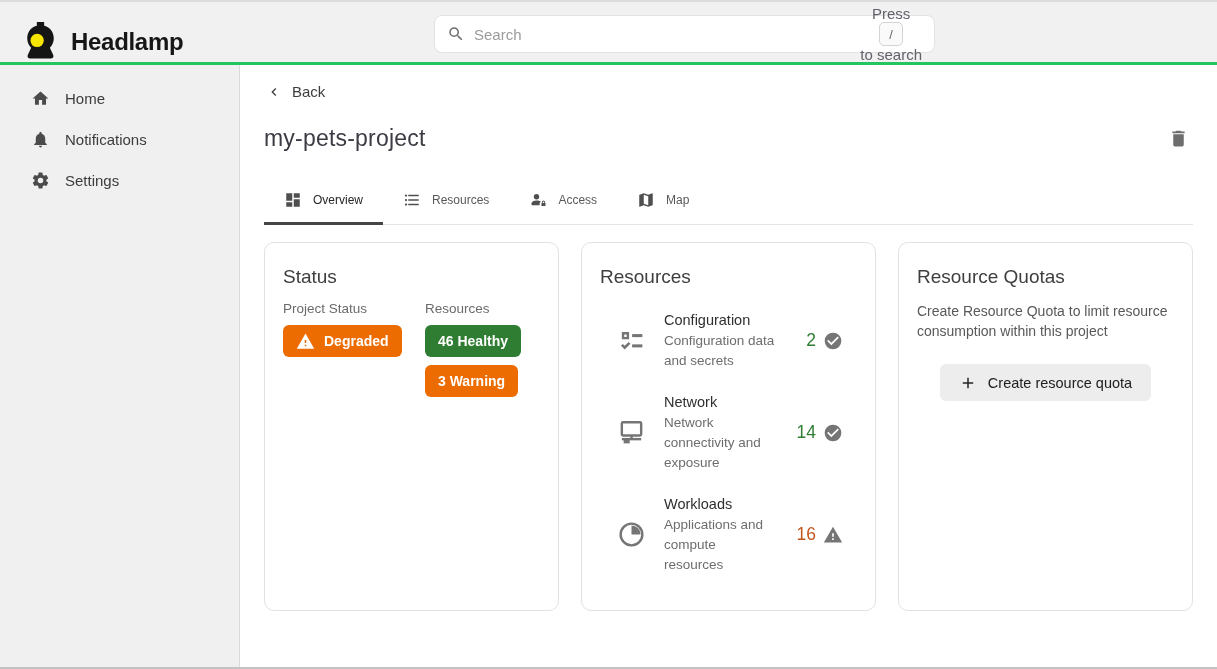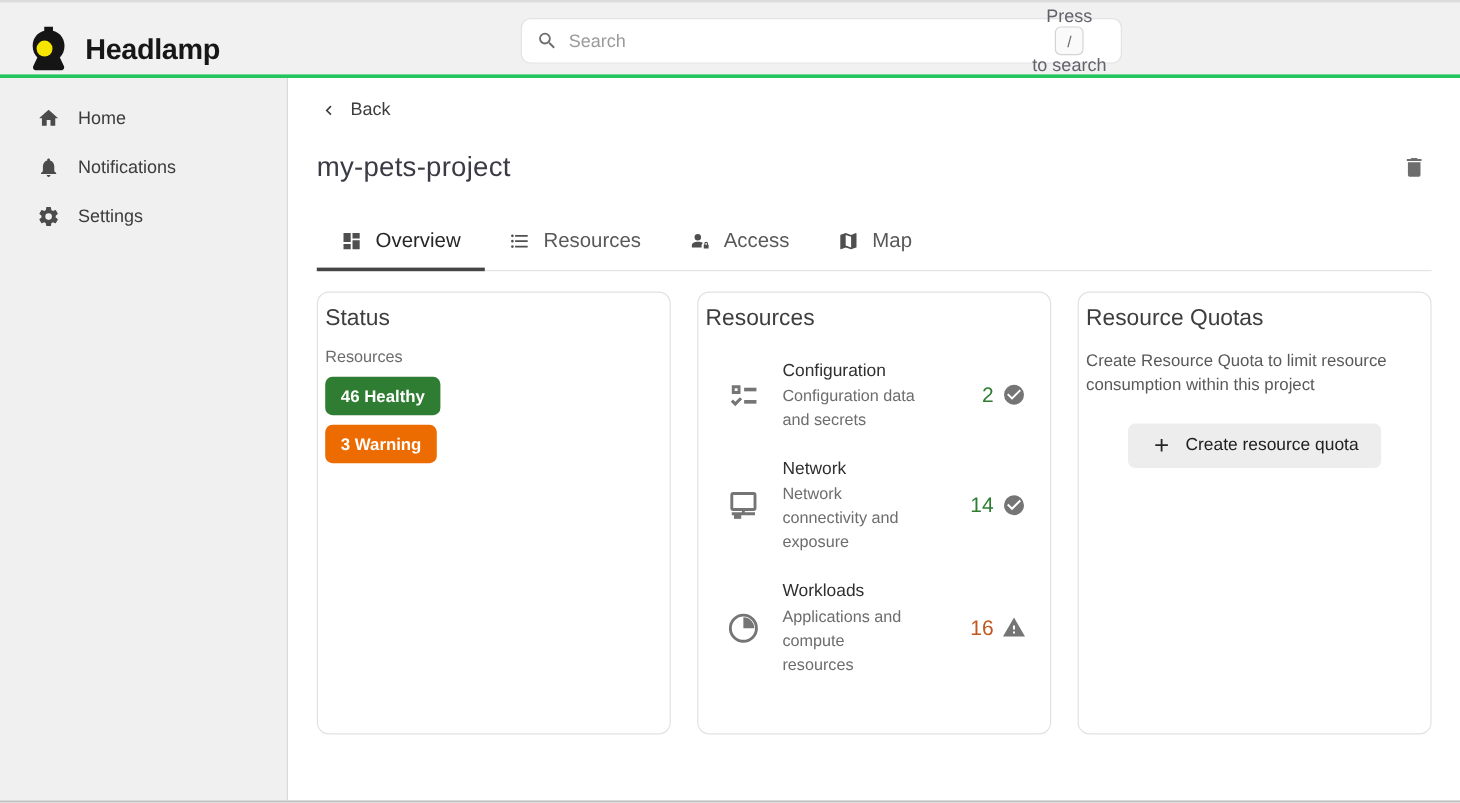--- a/index.html
+++ b/index.html
@@ -55,31 +55,31 @@
   }
 
   .title-row { display:flex; align-items:center; justify-content:space-between; margin-top:20px; }
   .page-title { font-size:23px; font-weight:400; color:#3b3b44; letter-spacing:0.2px; }
   .icon-btn { background:none; border:none; cursor:pointer; color:#6e6e6e; padding:4px; }
 
   
   .tabs { display:flex; margin-top:25px; border-bottom:1px solid #e5e5e5; }
   .tab {
     height:47px; display:flex; align-items:center; gap:11px; padding:0 20px;
-    font-size:17px; color:#595959; cursor:pointer; border-bottom:3px solid transparent;
+    font-size:12px; color:#595959; cursor:pointer; border-bottom:3px solid transparent;
     margin-bottom:-1px;
   }
   .tab.active { color:#262626; border-bottom-color:#454545; font-weight:500; }
   .tab .icn { color:#4f4f4f; }
 
   
   .cards { display:flex; gap:22px; margin-top:17px; }
   .card {
     width:295px; height:369px; background:#fff; border:1px solid #e2e2e2;
-    border-radius:10px; padding:4px; flex-shrink:0;
+    border-radius:10px; padding:16px; flex-shrink:0;
   }
   .card-title { font-size:19px; font-weight:400; color:#3e3e3f; margin:7px 0 13px 2px; }
 
   
   .status-cols { display:flex; gap:20px; padding-left:2px; }
   .col-label { font-size:13.5px; color:#6b6b6b; margin-bottom:9px; }
   .status-col-1 { width:122px; }
   .badge {
     display:inline-flex; align-items:center; gap:9px; color:#ffffff;
     font-weight:700; font-size:14px; padding:0 13px; height:32px;
@@ -224,20 +224,31 @@
         <span>Map</span>
       </div>
     </div>
 
     
     <div class="cards">
 
       <div class="card">
         <div class="card-title">Status</div>
         <div class="status-cols">
+          <div class="status-col-1">
+            <div class="col-label">Project Status</div>
+            <span class="badge" style="background-color: rgb(237, 108, 2);">
+              <span>
+                <svg width="19" height="19" viewBox="0 0 24 24" fill="#ffffff">
+                    <path d="M1 21h22L12 2 1 21zm12-3h-2v-2h2v2zm0-4h-2v-4h2v4z"></path>
+                  </svg>
+              </span>
+              <span>Degraded</span>
+            </span>
+          </div>
           <div class="badge-stack">
             <div class="col-label">Resources</div>
             <span class="badge" style="background-color: rgb(46, 125, 50);">
               <span>46 Healthy</span>
             </span><br>
             <span class="badge" style="background-color: rgb(237, 108, 2);">
               <span>3 Warning</span>
             </span>
           </div>
         </div>

